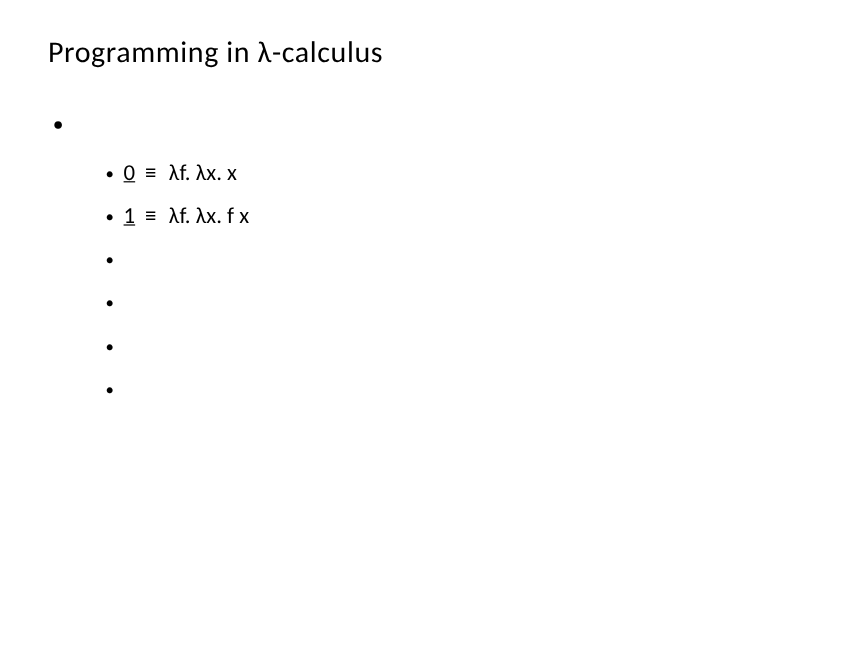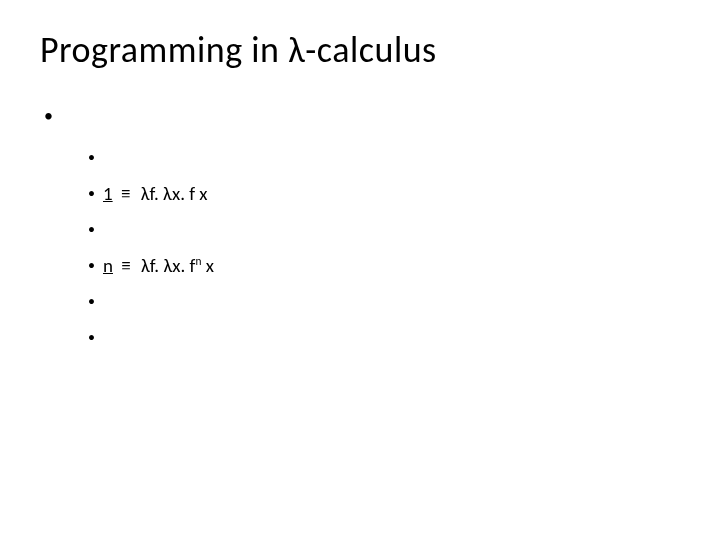--- a/index.html
+++ b/index.html
@@ -9,21 +9,21 @@
     }
     body {
       width: 720px;
       height: 540px;
       background: #ffffff;
       font-family: Calibri, 'Segoe UI', Arial, sans-serif;
       color: #000000;
       padding: 28px 40px;
     }
     .slide-title {
-      font-size: 36px;
+      font-size: 25px;
       font-weight: 400;
       margin-bottom: 30px;
       letter-spacing: 0.5px;
     }
     .bullet-level1 {
       font-size: 24px;
       margin-left: 4px;
       margin-bottom: 16px;
       display: flex;
       align-items: flex-start;
@@ -67,42 +67,42 @@
 </h1>
 
 <div class="bullet-level1">
   <span class="dot">•</span>
 </div>
 
 <div class="sublist">
 
   <div class="bullet-level2">
     <span class="dot">•</span>
+    <span>
+      <span class="underline">0</span>
+      <span class="def-symbol">≡</span>
+      <span>λf. λx. x</span>
+    </span>
   </div>
 
   <div class="bullet-level2">
     <span class="dot">•</span>
     <span>
       <span class="underline">1</span>
       <span class="def-symbol">≡</span>
       <span>λf. λx. f x</span>
     </span>
   </div>
 
   <div class="bullet-level2">
     <span class="dot">•</span>
   </div>
 
   <div class="bullet-level2">
     <span class="dot">•</span>
-    <span>
-      <span class="underline">n</span>
-      <span class="def-symbol">≡</span>
-      <span>λf. λx. f</span><span class="sup">n</span><span> x</span>
-    </span>
   </div>
 
   <div class="bullet-level2">
     <span class="dot">•</span>
   </div>
 
   <div class="bullet-level2">
     <span class="dot">•</span>
   </div>
 

